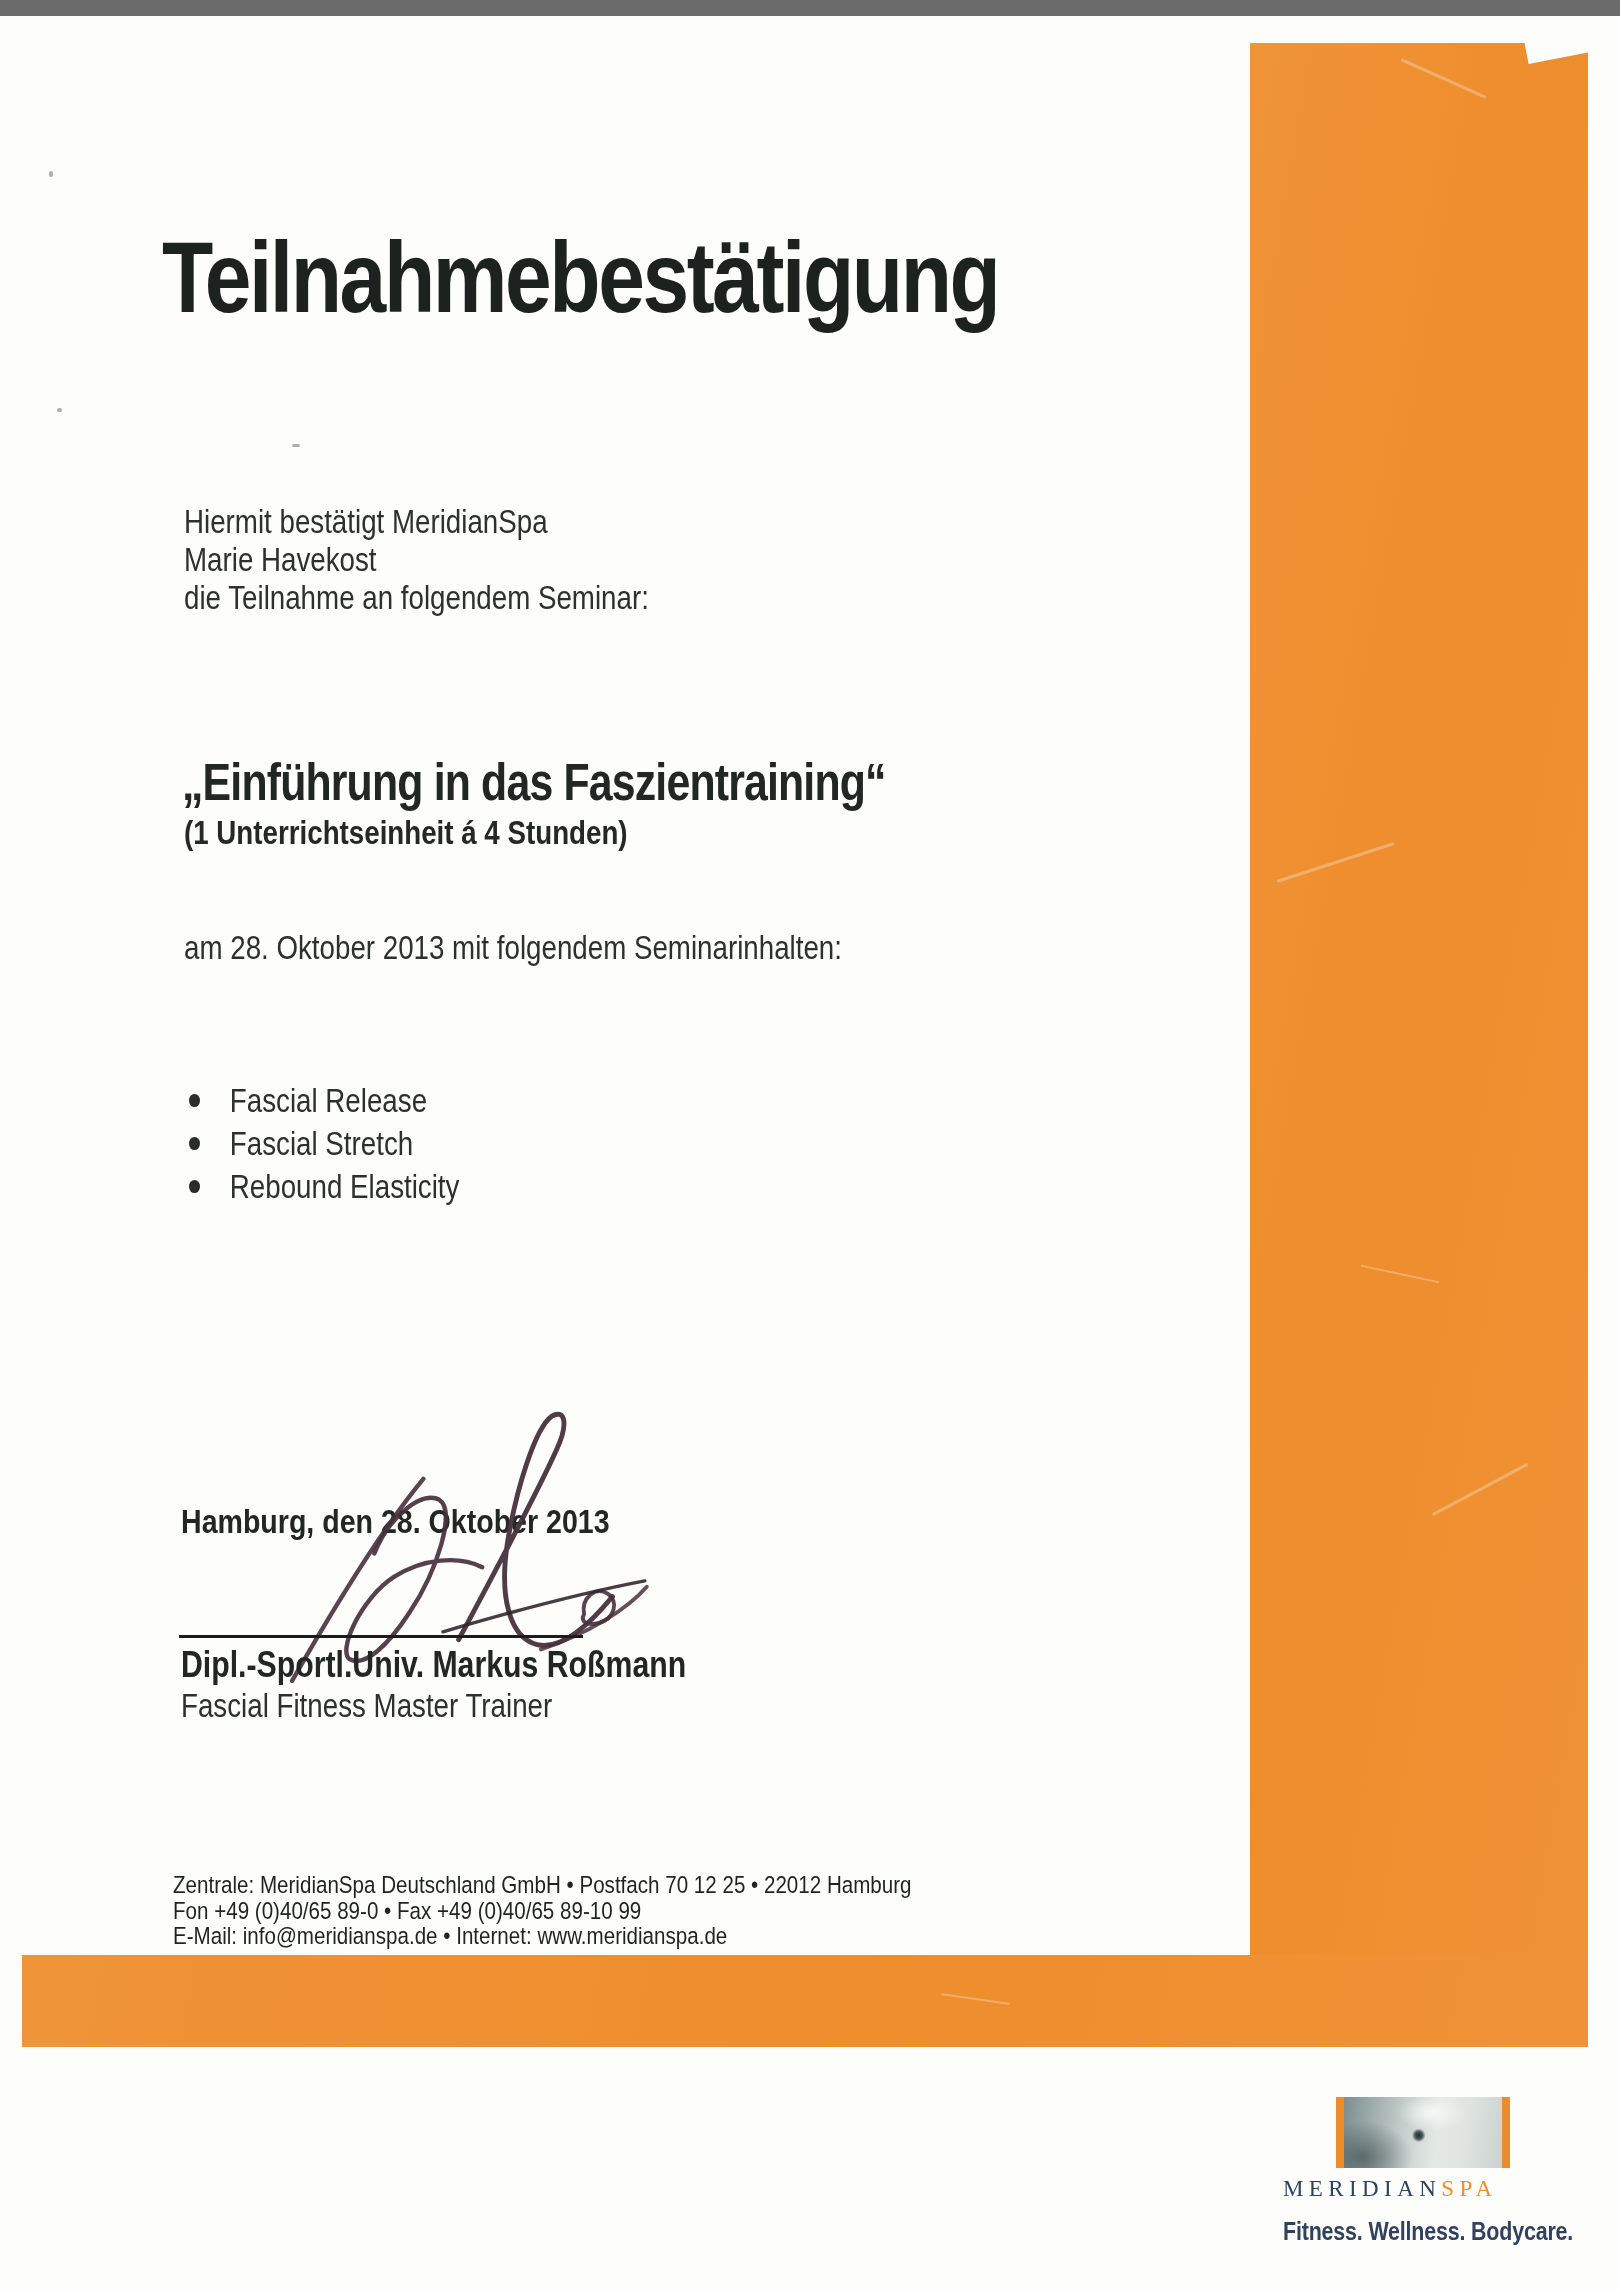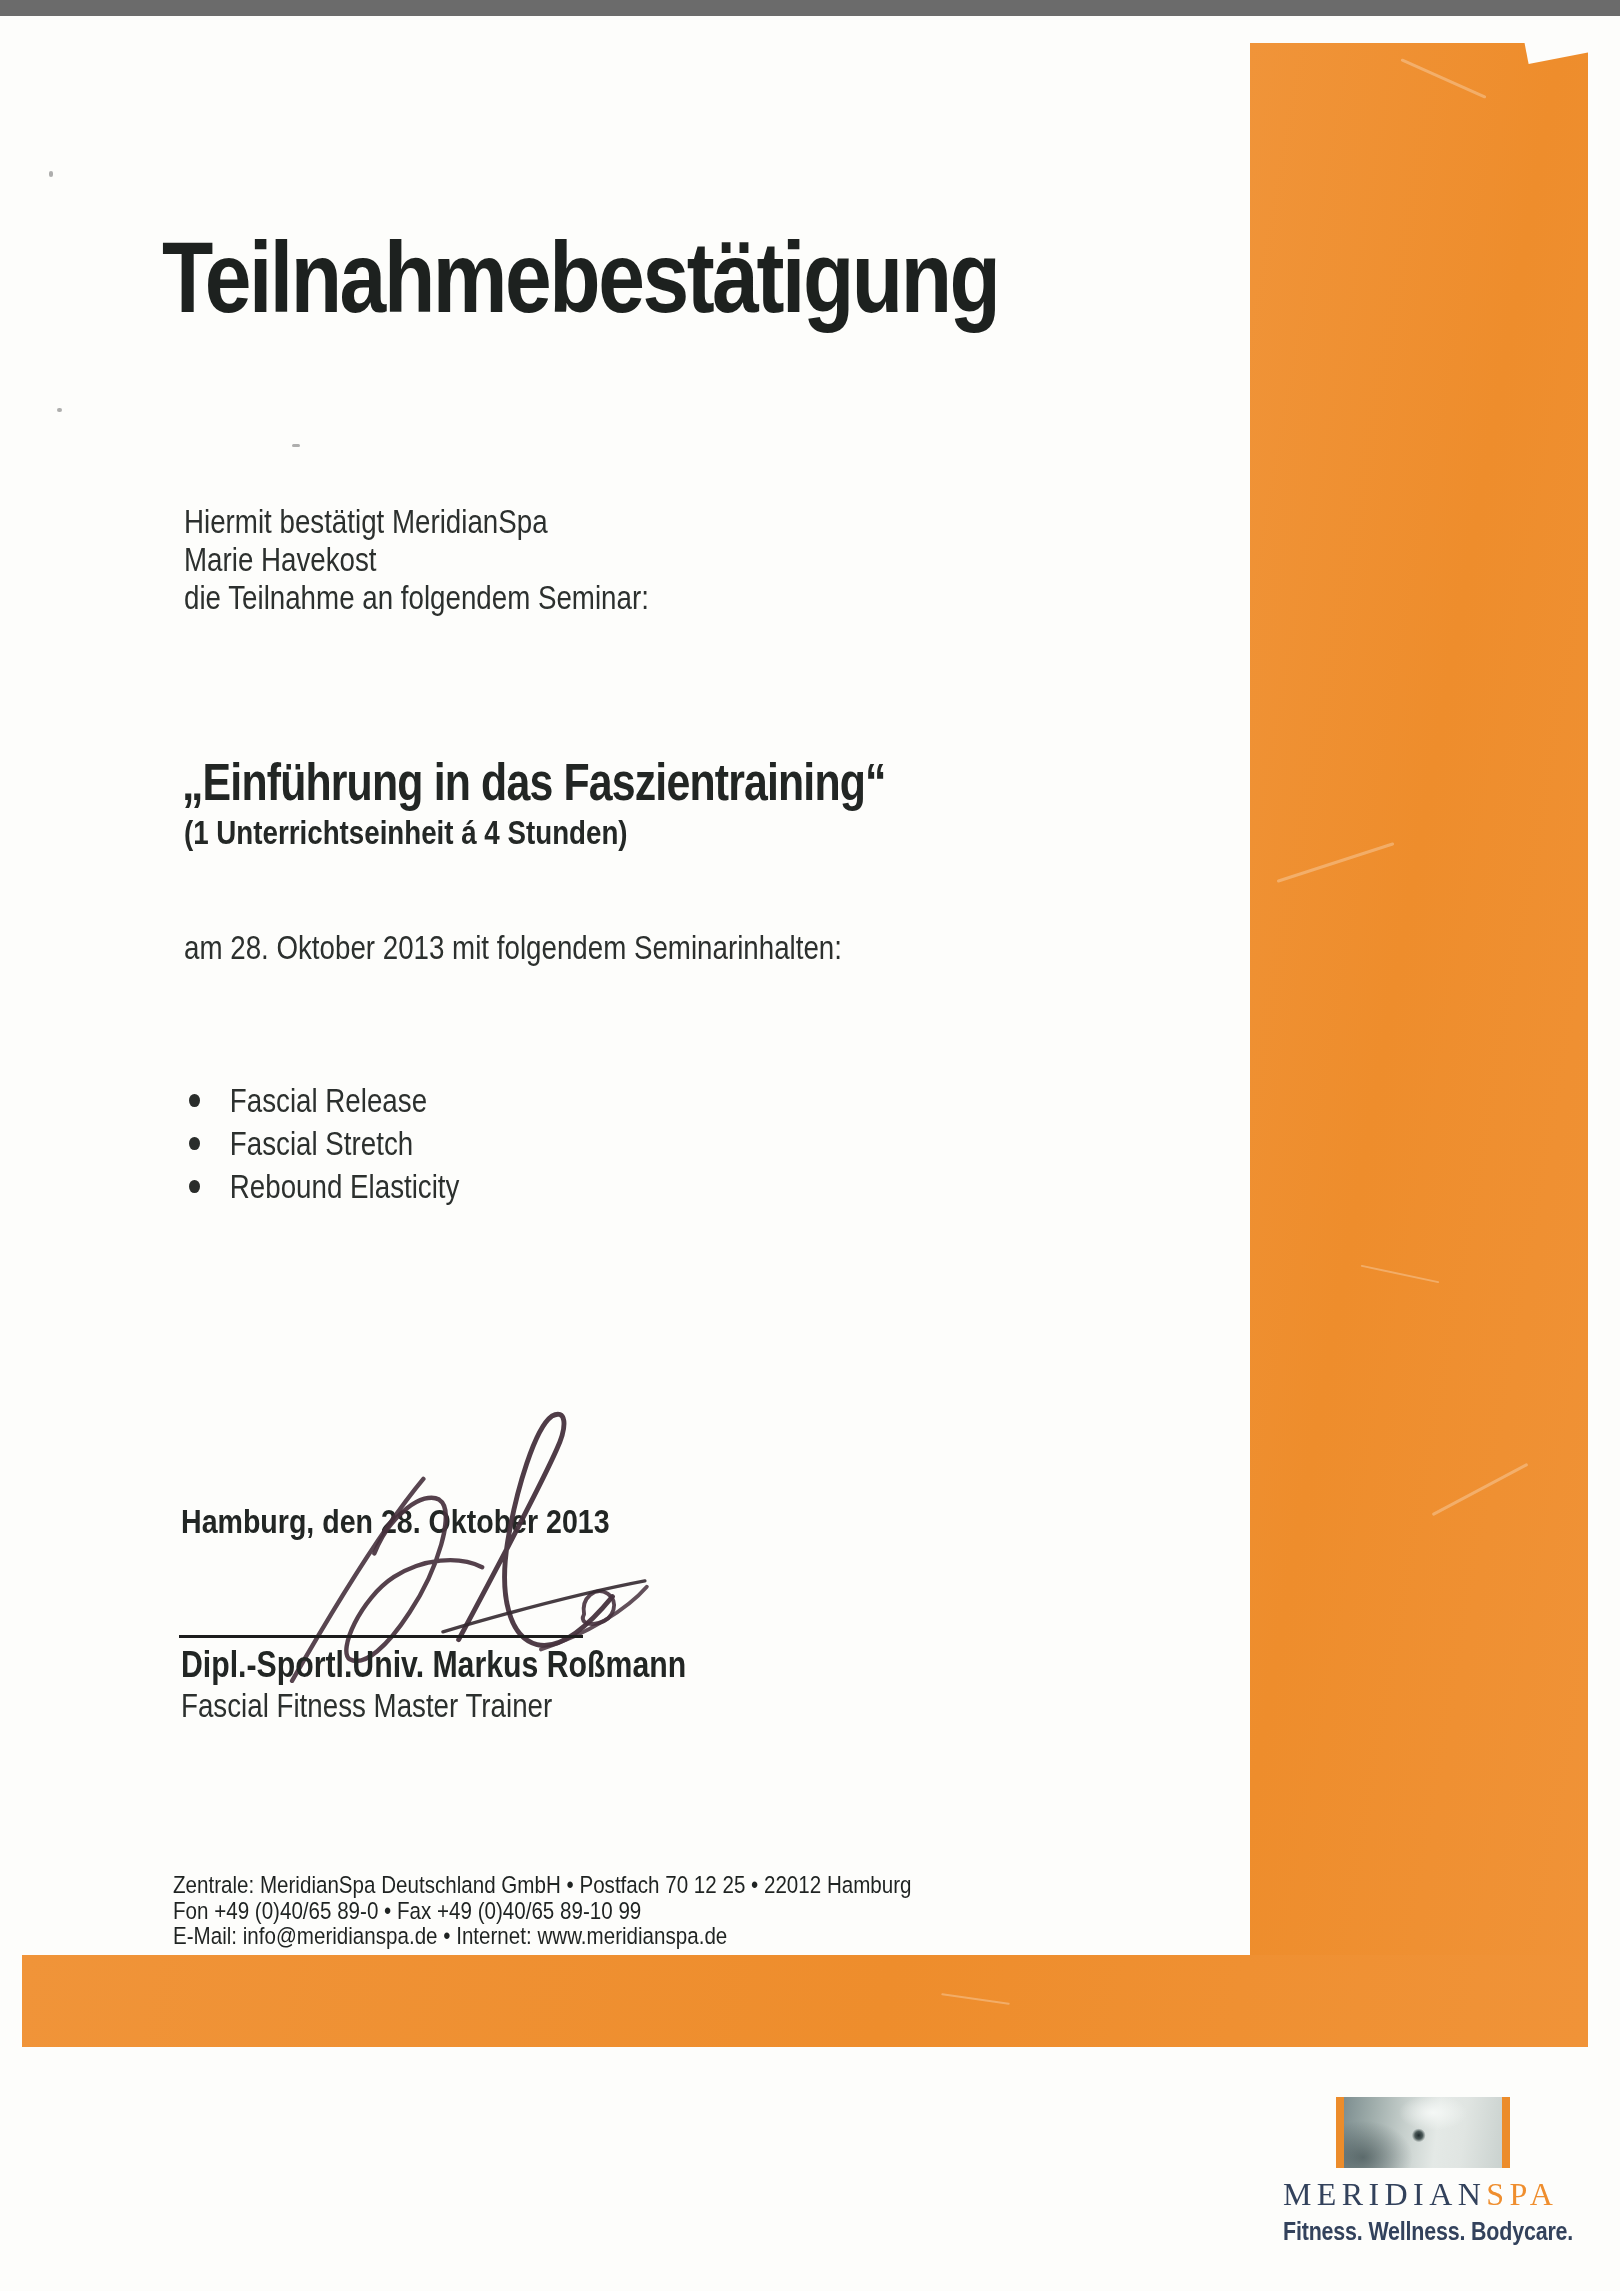--- a/index.html
+++ b/index.html
@@ -58,21 +58,21 @@
     position:absolute;left:7.8px;top:0;width:159px;height:71px;
     background:
       radial-gradient(circle 6.9px at 47% 54%, #1f2a2c 0%, #4a5857 55%, rgba(160,170,168,0) 100%),
       radial-gradient(ellipse 49px 25.5px at 56% 22%, rgba(246,249,247,.95), rgba(246,249,247,0) 70%),
       radial-gradient(ellipse 69px 51px at 12% 85%, rgba(50,65,68,.6), rgba(50,65,68,0) 72%),
       linear-gradient(97deg,#7d8e90 0%,#9fadab 18%,#c6cfcc 38%,#e4e9e6 58%,#e0e5e2 74%,#c9d1ce 100%);
   }
   .brand{
     left:1283px;top:2160px;
     font-family:"Liberation Serif", serif;
-    font-size:32px;letter-spacing:5.4px;color:#33425c;
+    font-size:23px;letter-spacing:5.4px;color:#33425c;
   }
   .brand .spa{color:#ef8e2e;}
   .tagline{left:1283px;top:2201px;font-size:25.5px;font-weight:bold;color:#33425c;letter-spacing:-0.2px;}
 
   
   .speck{background:#9a9a9a;border-radius:2px;opacity:.8;}
 
   svg.signature{position:absolute;left:147px;top:1353px;pointer-events:none;}
 </style>
 </head>

